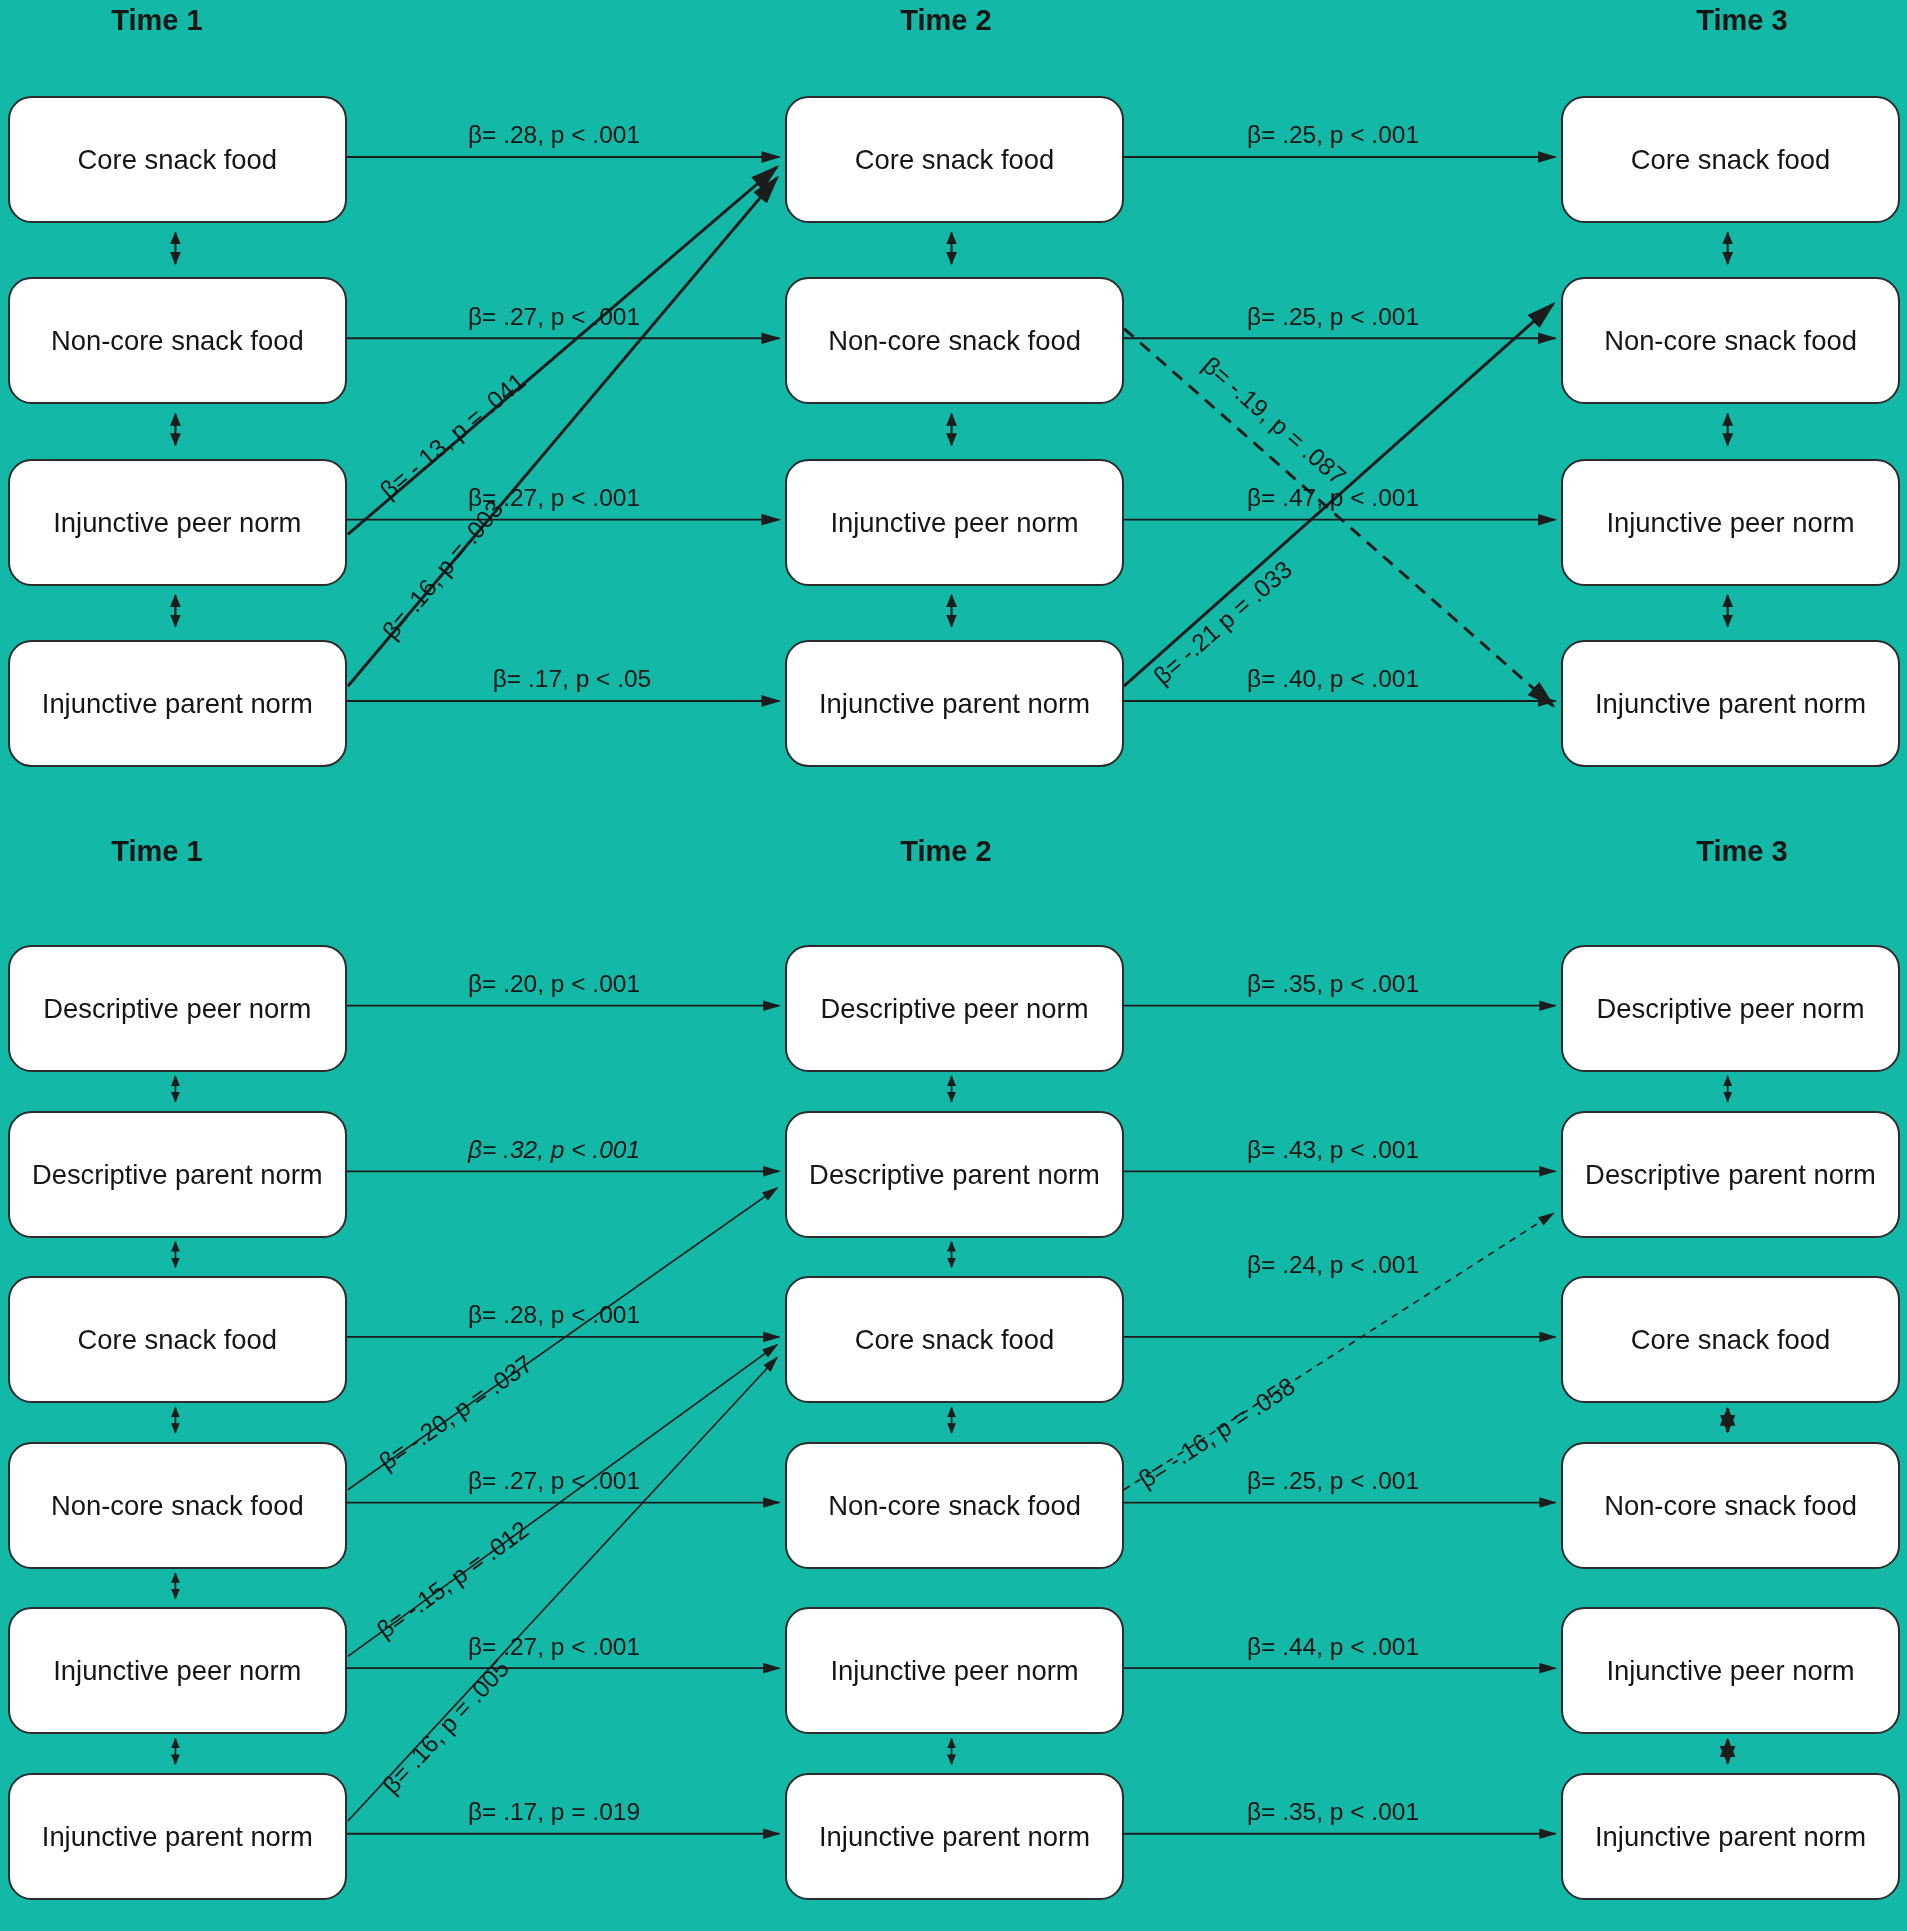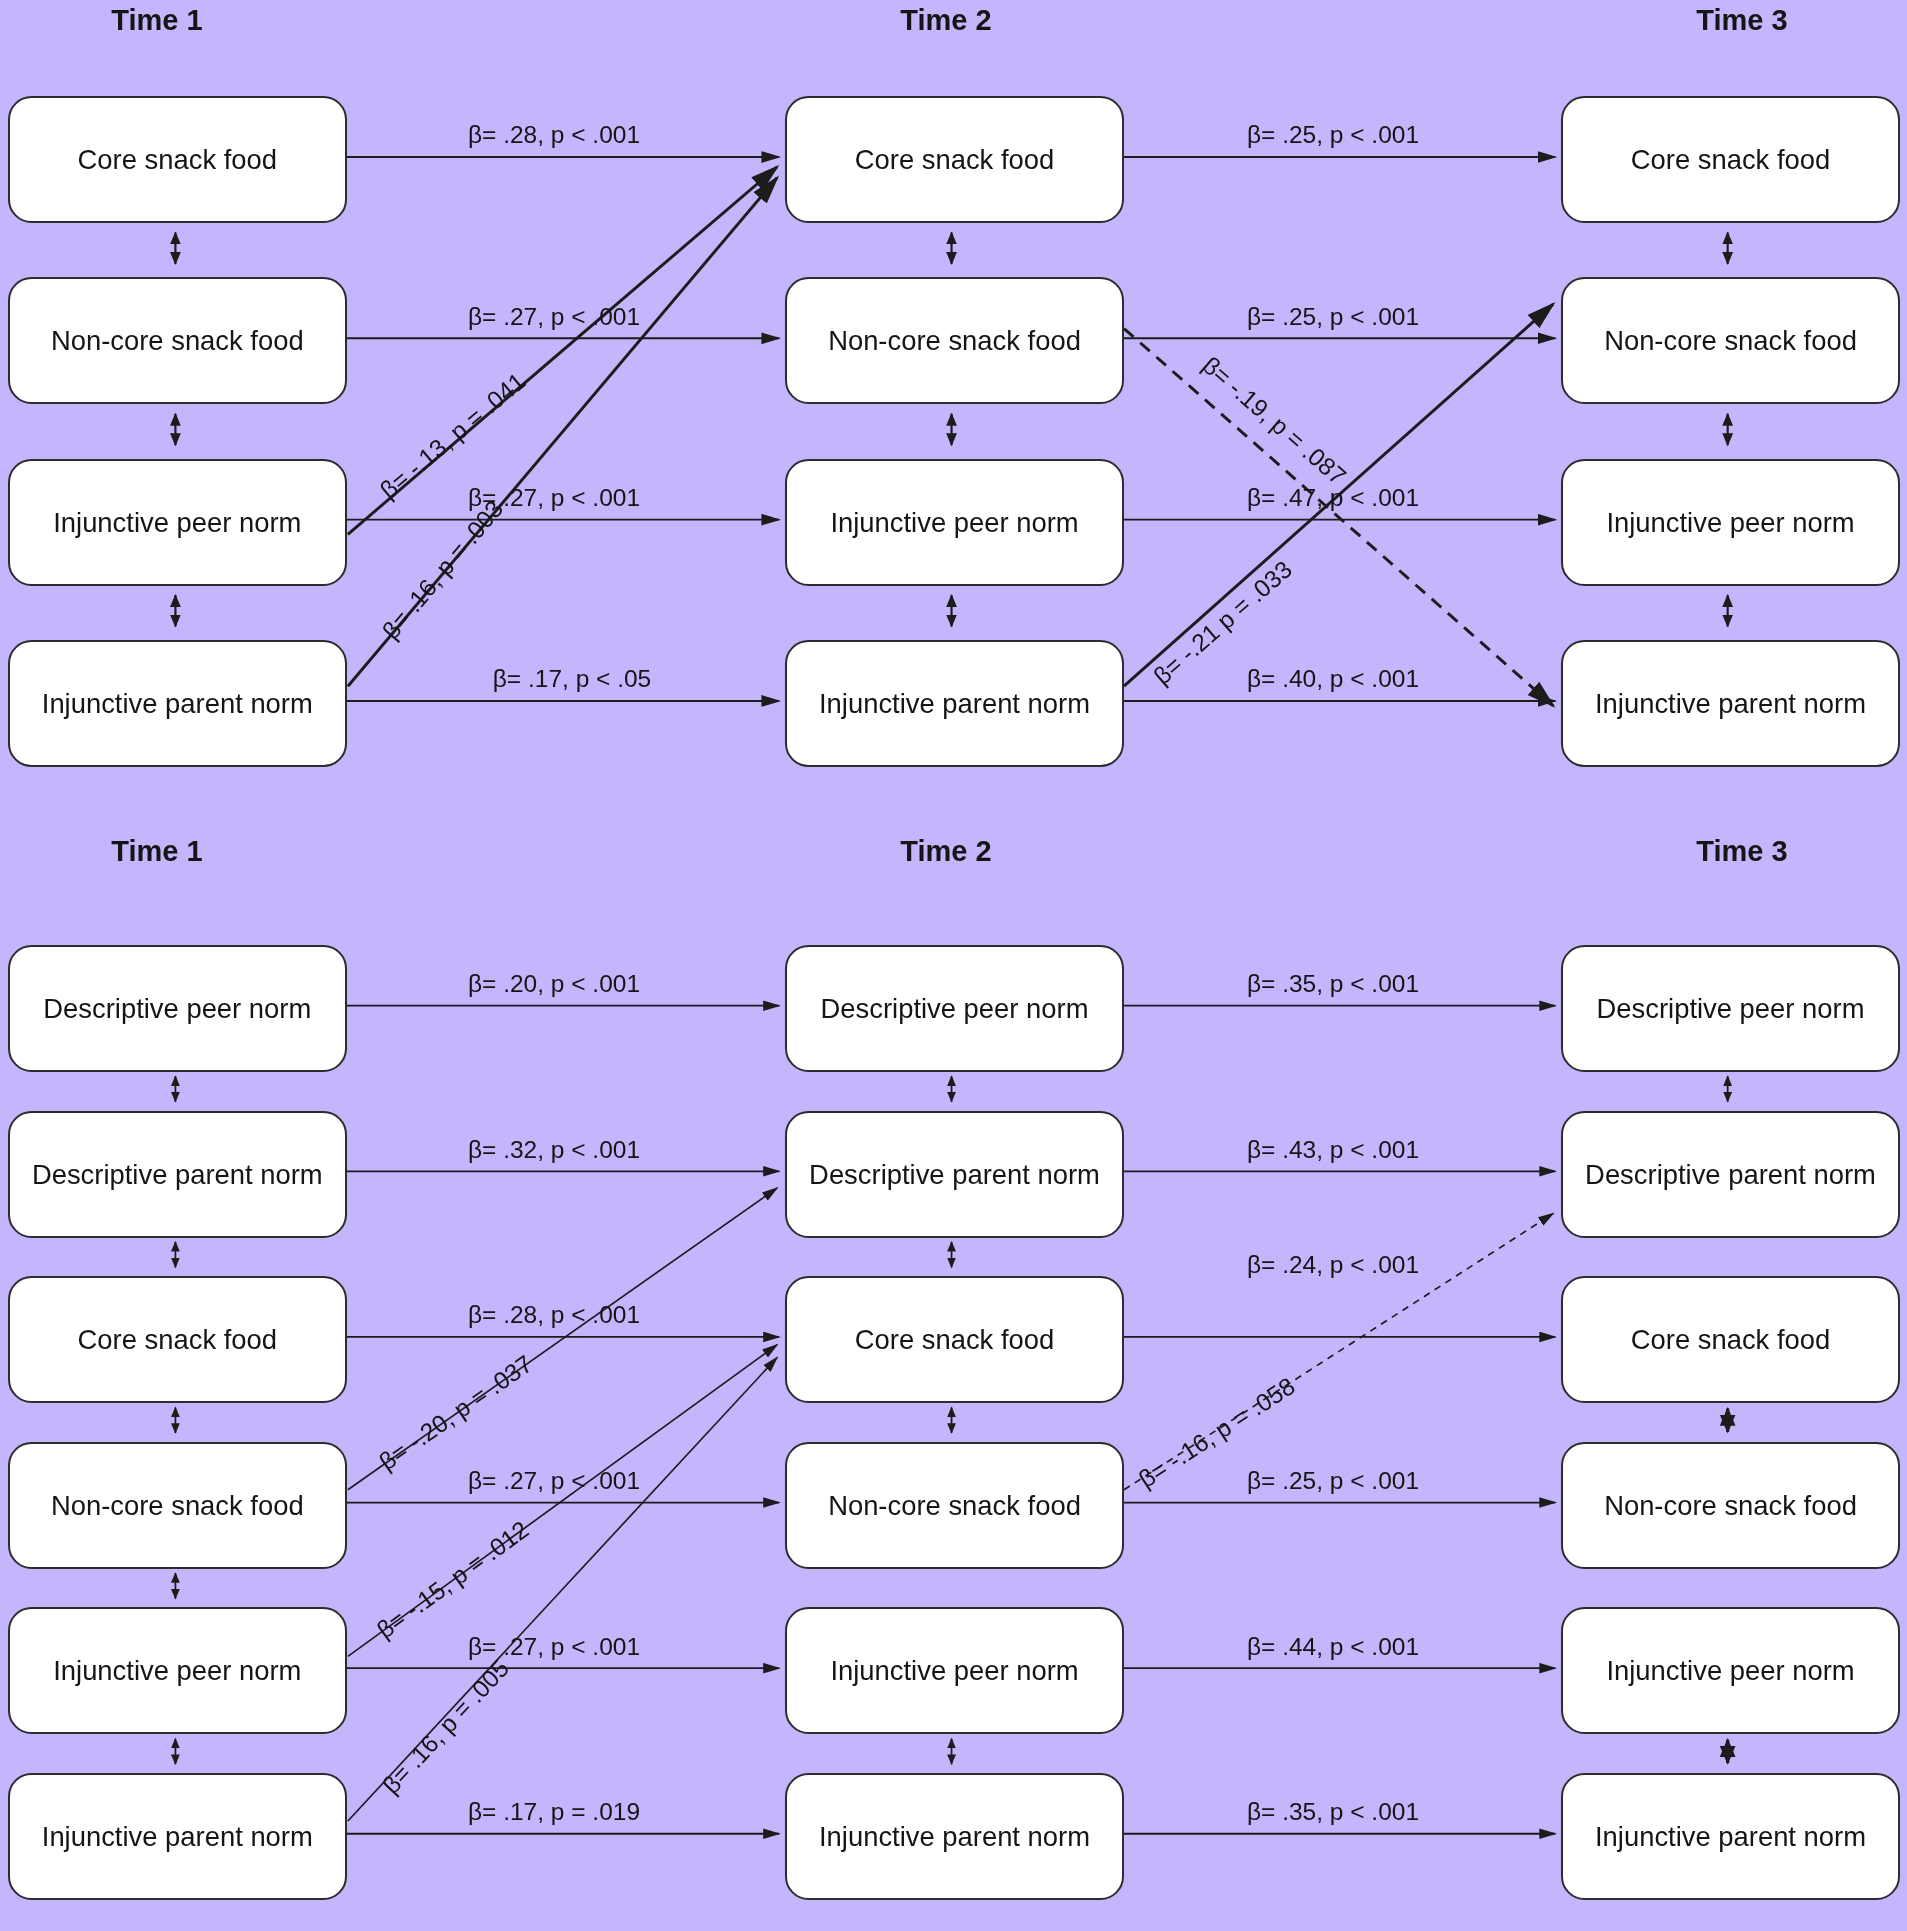--- a/index.html
+++ b/index.html
@@ -1,16 +1,16 @@
 <!DOCTYPE html>
 <html><head>
 <meta charset="utf-8">
 <style>
   html,body{margin:0;padding:0;background:#fff;}
-  .stage{position:relative;width:1907px;height:1932px;background:#c4b5fd;
+  .stage{position:relative;width:1907px;height:1932px;background:#14b8a6;
          font-family:"Liberation Sans",sans-serif;color:#151515;overflow:hidden;}
   .layer-svg{position:absolute;left:0;top:0;z-index:1;}
   .box{position:absolute;width:335px;height:123px;border:2px solid #2c2c2c;border-radius:23.5px;
        background:#fff;display:flex;align-items:center;justify-content:center;
        font-size:27.4px;z-index:2;text-align:center;}
   .coltitle{position:absolute;font-weight:bold;font-size:29px;z-index:2;transform:translateX(-50%);white-space:nowrap;}
   .plabel{position:absolute;font-size:24.5px;white-space:nowrap;z-index:3;transform:translate(-50%,-50%);}
   .r40{transform:translate(-50%,-50%) rotate(-40deg);}
   .r50{transform:translate(-50%,-50%) rotate(-50deg);}
   .rp41{transform:translate(-50%,-50%) rotate(41deg);}
@@ -163,21 +163,21 @@
   <div class="box" style="left:785px;top:1773px;">Injunctive parent norm</div>
 
   <div class="box" style="left:1561px;top:945px;">Descriptive peer norm</div>
   <div class="box" style="left:1561px;top:1111px;">Descriptive parent norm</div>
   <div class="box" style="left:1561px;top:1276px;">Core snack food</div>
   <div class="box" style="left:1561px;top:1442px;">Non-core snack food</div>
   <div class="box" style="left:1561px;top:1607px;">Injunctive peer norm</div>
   <div class="box" style="left:1561px;top:1773px;">Injunctive parent norm</div>
 
   <div class="plabel" style="left:554px;top:984px;">β= .20, p &lt; .001</div>
-  <div class="plabel" style="left:554px;top:1150px;">β= .32, p &lt; .001</div>
+  <div class="plabel" style="left:554px;top:1150px;font-style:italic;">β= .32, p &lt; .001</div>
   <div class="plabel" style="left:554px;top:1315px;">β= .28, p &lt; .001</div>
   <div class="plabel" style="left:554px;top:1481px;">β= .27, p &lt; .001</div>
   <div class="plabel" style="left:554px;top:1647px;">β= .27, p &lt; .001</div>
   <div class="plabel" style="left:554px;top:1812px;">β= .17, p = .019</div>
 
   <div class="plabel" style="left:1333px;top:984px;">β= .35, p &lt; .001</div>
   <div class="plabel" style="left:1333px;top:1150px;">β= .43, p &lt; .001</div>
   <div class="plabel" style="left:1333px;top:1265px;">β= .24, p &lt; .001</div>
   <div class="plabel" style="left:1333px;top:1481px;">β= .25, p &lt; .001</div>
   <div class="plabel" style="left:1333px;top:1647px;">β= .44, p &lt; .001</div>

